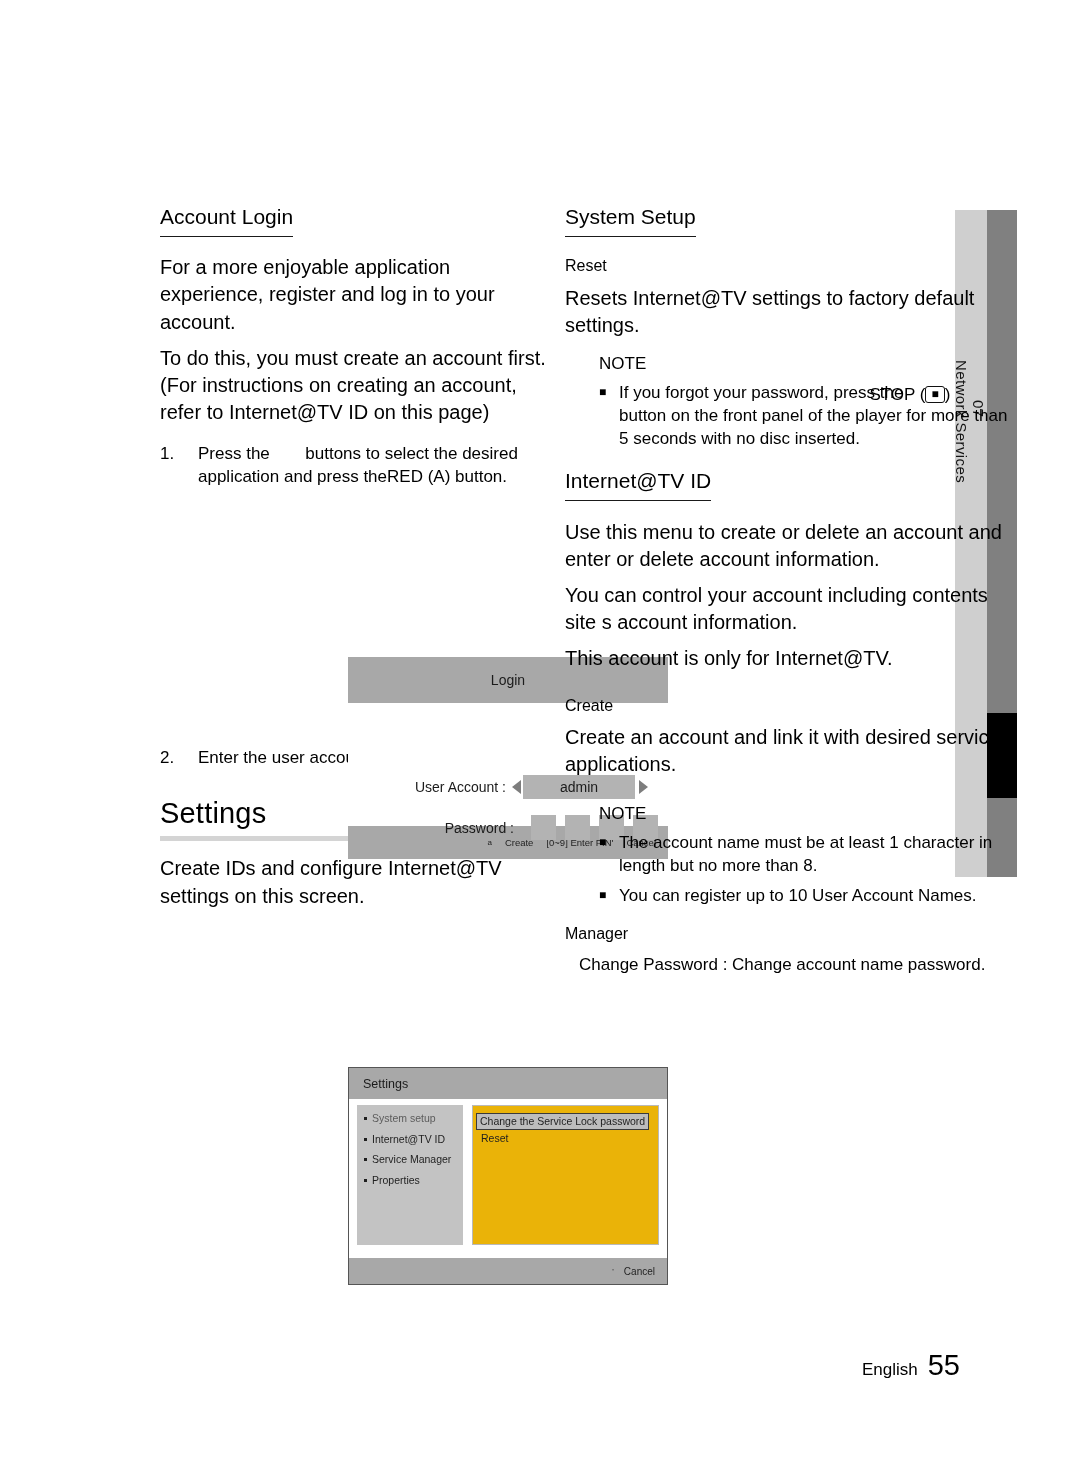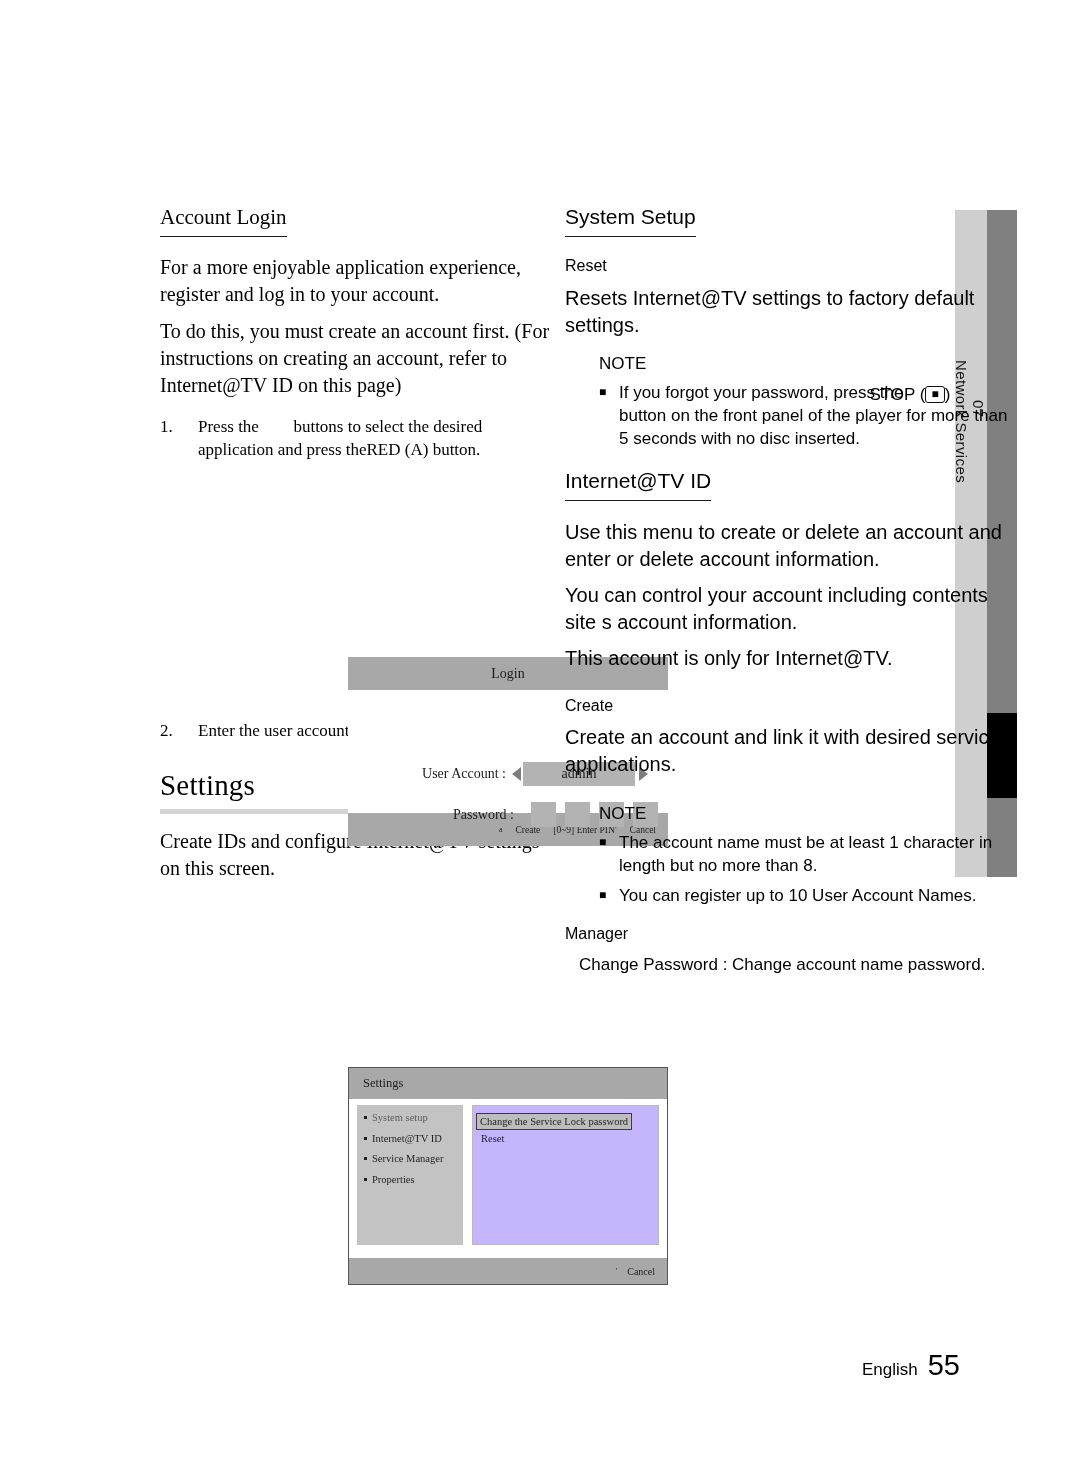--- a/index.html
+++ b/index.html
@@ -70,21 +70,21 @@
   }
   .chapter-tab .tab-num {
     margin-bottom: 26px;
   }
 
   
   .col {
     position: absolute;
     top: 205px;
   }
-  .col-left { left: 160px; width: 392px; font-family: Liberation Serif, serif; }
+  .col-left { left: 160px; width: 392px; }
   .col-right { left: 565px; width: 446px; }
 
   h2.sec-head {
     font-size: 21px;
     font-weight: normal;
     margin: 0 0 4px 0;
     padding: 0 0 7px 0;
     display: inline-block;
     border-bottom: 1.6px solid #1a1a1a;
     line-height: 1.15;
@@ -169,21 +169,21 @@
     vertical-align: 2px;
   }
   .login-shot {
     position: absolute;
     left: 188px;
     top: 452px;
     width: 320px;
     height: 218px;
   }
   .login-titlebar {
-    height: 33px;
+    height: 46px;
     background: #a8a8a8;
     display: flex;
     align-items: center;
     justify-content: center;
     font-size: 14px;
     color: #1b1b1b;
   }
   .login-body {
     height: 123px;
     background: #ffffff;
@@ -279,21 +279,21 @@
     width: 3px; height: 3px;
     background: #1f1f1f;
     margin-right: 5px;
     flex: 0 0 3px;
     position: relative;
     top: -2px;
   }
   .nav-item.dim { color: #5c5c5c; }
   .settings-panel {
     flex: 1;
-    background: #c4b5fd;
+    background: #eab308;
     border: 1.2px solid #b9b9b9;
     margin-left: 9px;
     padding: 5px 0 0 0;
     box-sizing: border-box;
   }
   .panel-item {
     font-size: 10.5px;
     color: #1f1f1f;
     padding: 2px 4px;
     line-height: 1.25;

